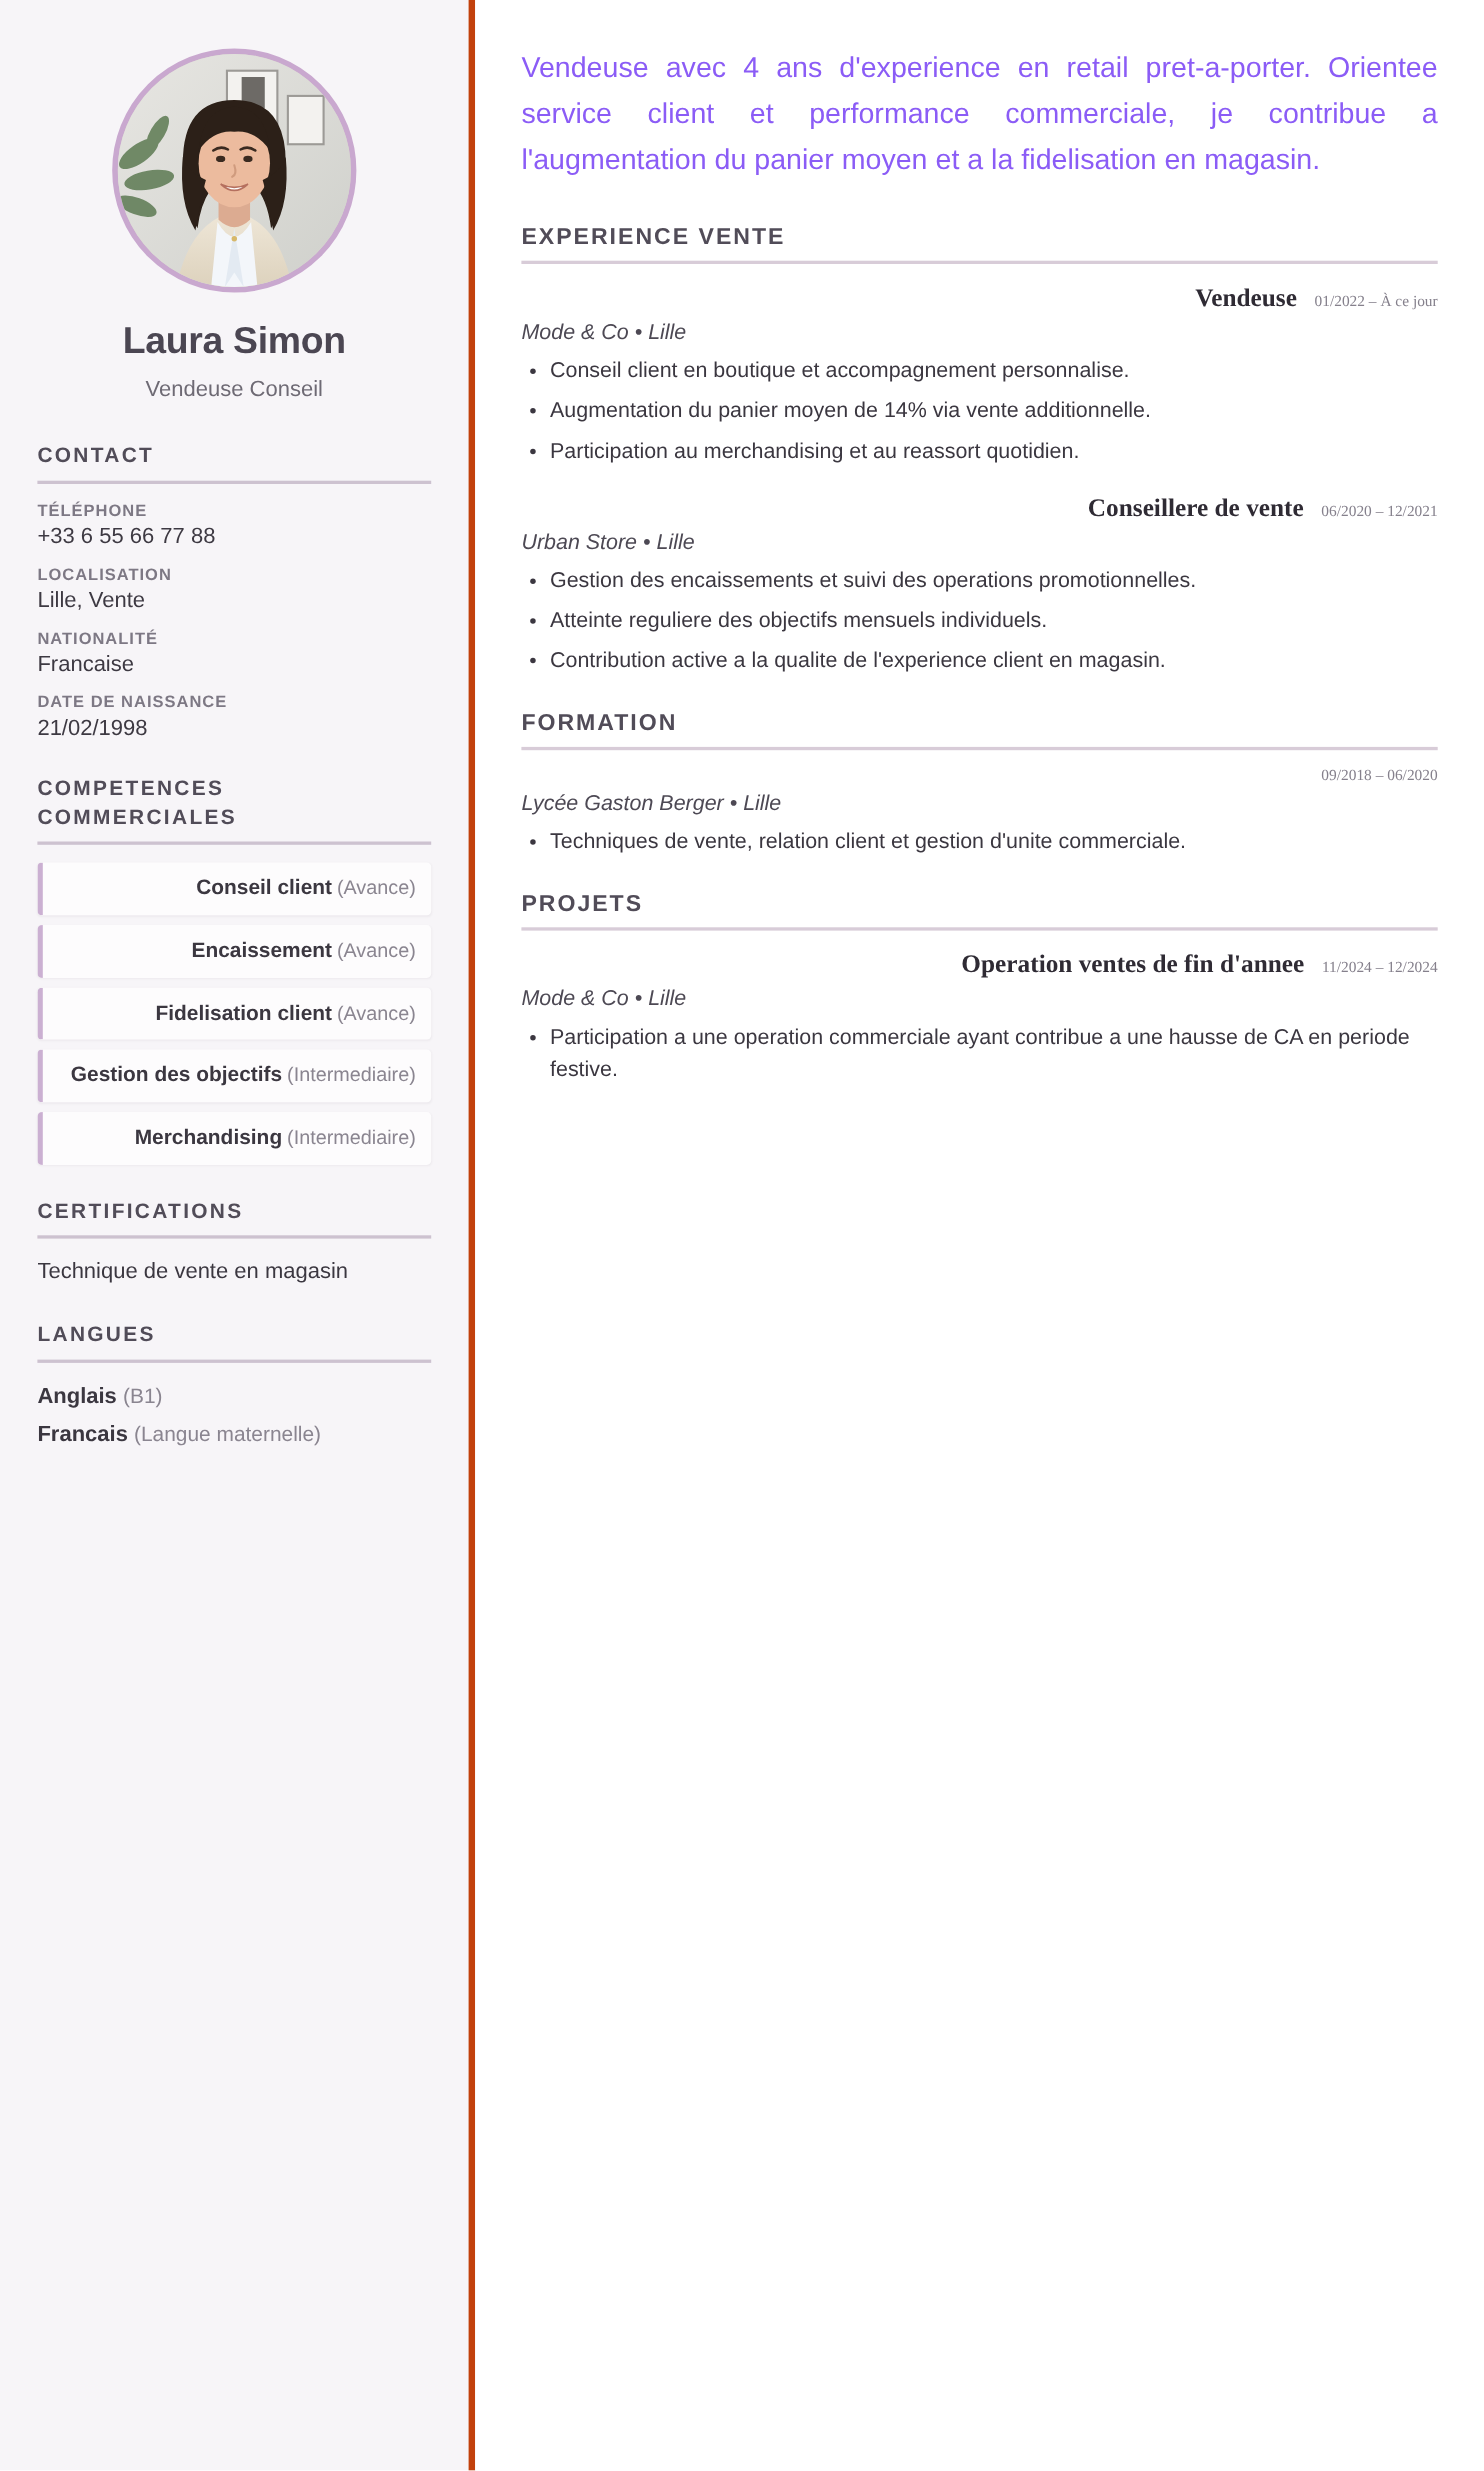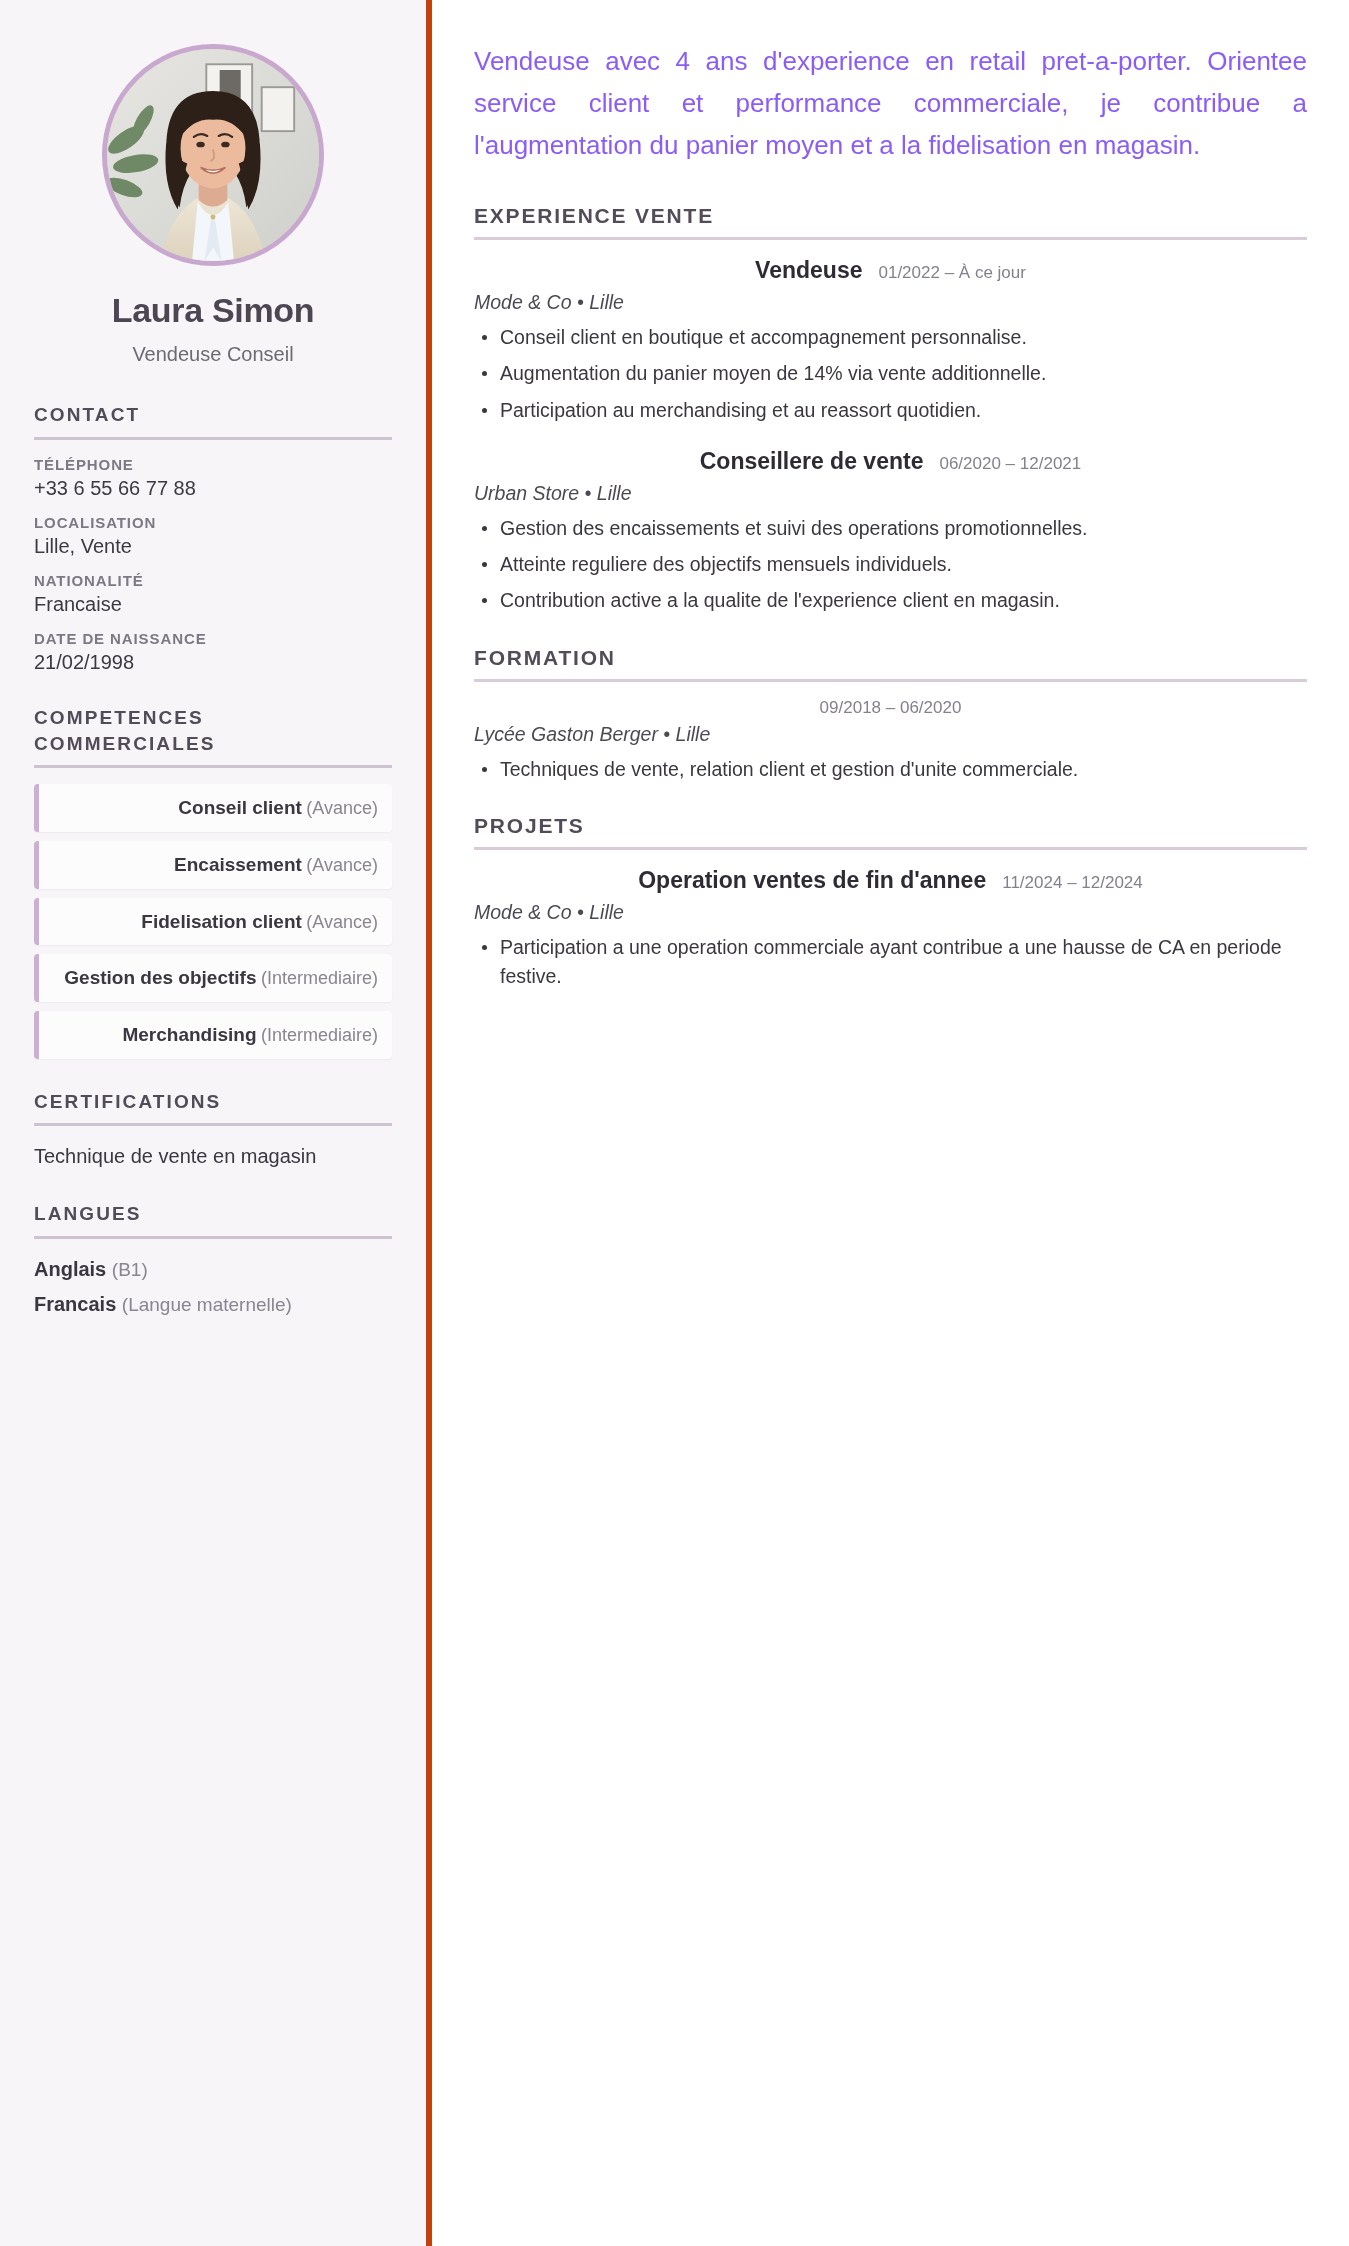--- a/index.html
+++ b/index.html
@@ -154,31 +154,32 @@
   .main-rule {
     height: 3px;
     background: #d8ccd8;
     margin-bottom: 16px;
   }
 
   .entry { margin-bottom: 22px; }
   .entry-top {
     display: flex;
     align-items: baseline;
-    justify-content: center;
+    justify-content: flex-end;
     gap: 16px;
+    font-family: Liberation Serif, serif;
   }
   .entry-title {
     font-size: 23px;
     font-weight: bold;
     color: #2f2b34;
     line-height: 1.3;
   }
   .entry-dates {
-    font-size: 17px;
+    font-size: 14px;
     color: #85808c;
     white-space: nowrap;
     flex: 0 0 auto;
   }
   .entry-sub {
     font-size: 19.5px;
     font-style: italic;
     color: #4d4954;
     margin-top: 5px;
     margin-bottom: 9px;

